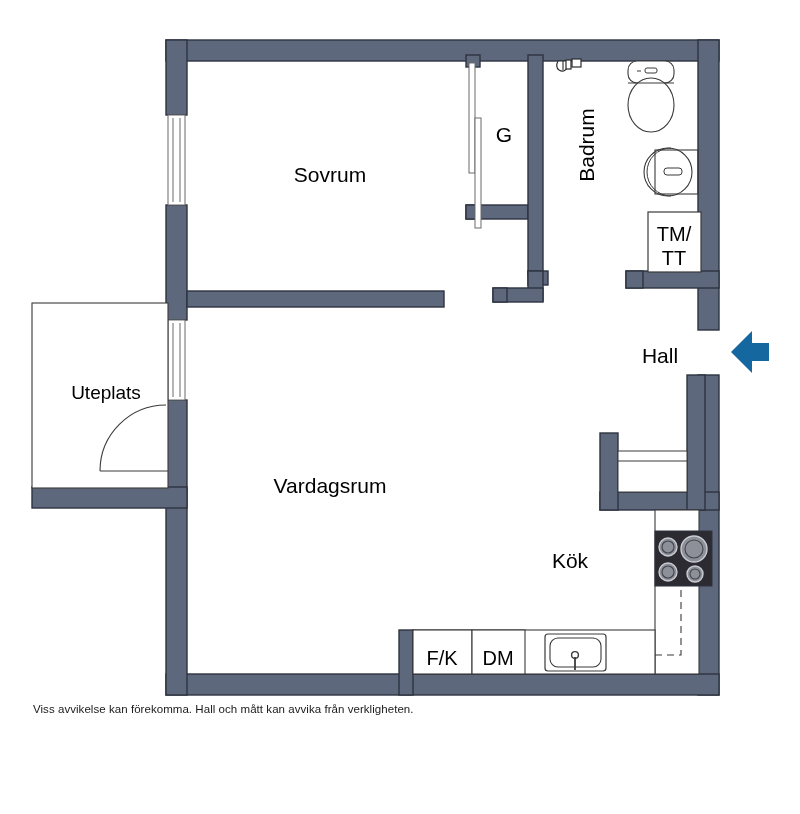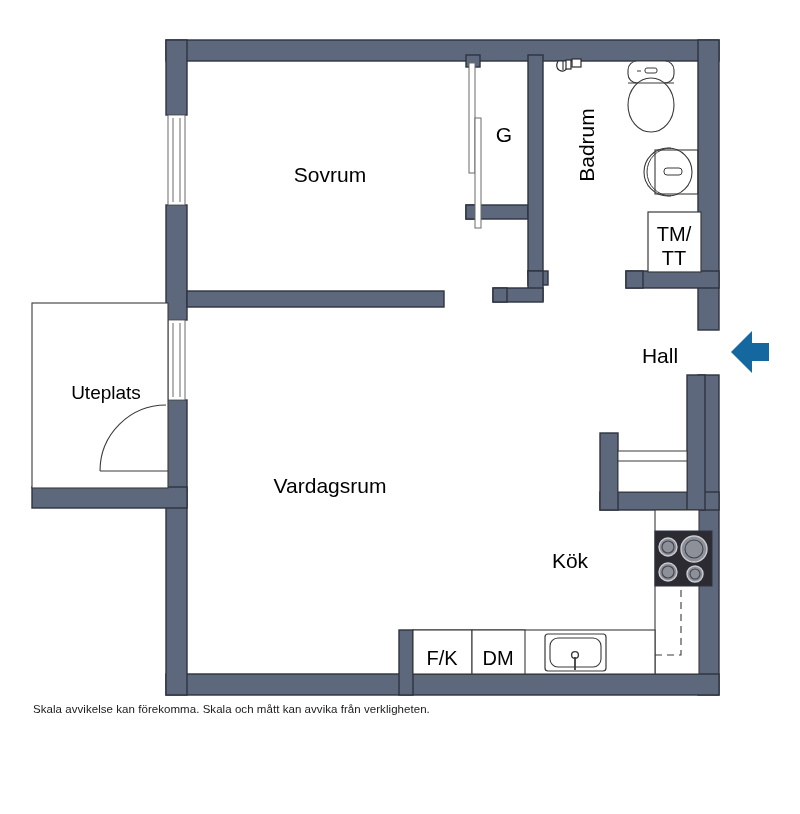--- a/index.html
+++ b/index.html
@@ -212,14 +212,14 @@
     <text class="room-label label-appl" x="442" y="665" text-anchor="middle">F/K</text>
 
     <text class="room-label label-appl" x="498" y="665" text-anchor="middle">DM</text>
 
     <g>
       <polygon points="731,352 752,331 752,343 769,343 769,361 752,361 752,373" fill="#15679f"></polygon>
     </g>
 
   </svg>
 
-  <div class="caption">Skala avvikelse kan förekomma. Skala och mått kan avvika från verkligheten.</div>
+  <div class="caption">Viss avvikelse kan förekomma. Hall och mått kan avvika från verkligheten.</div>
 </div>
 
 </body></html>

